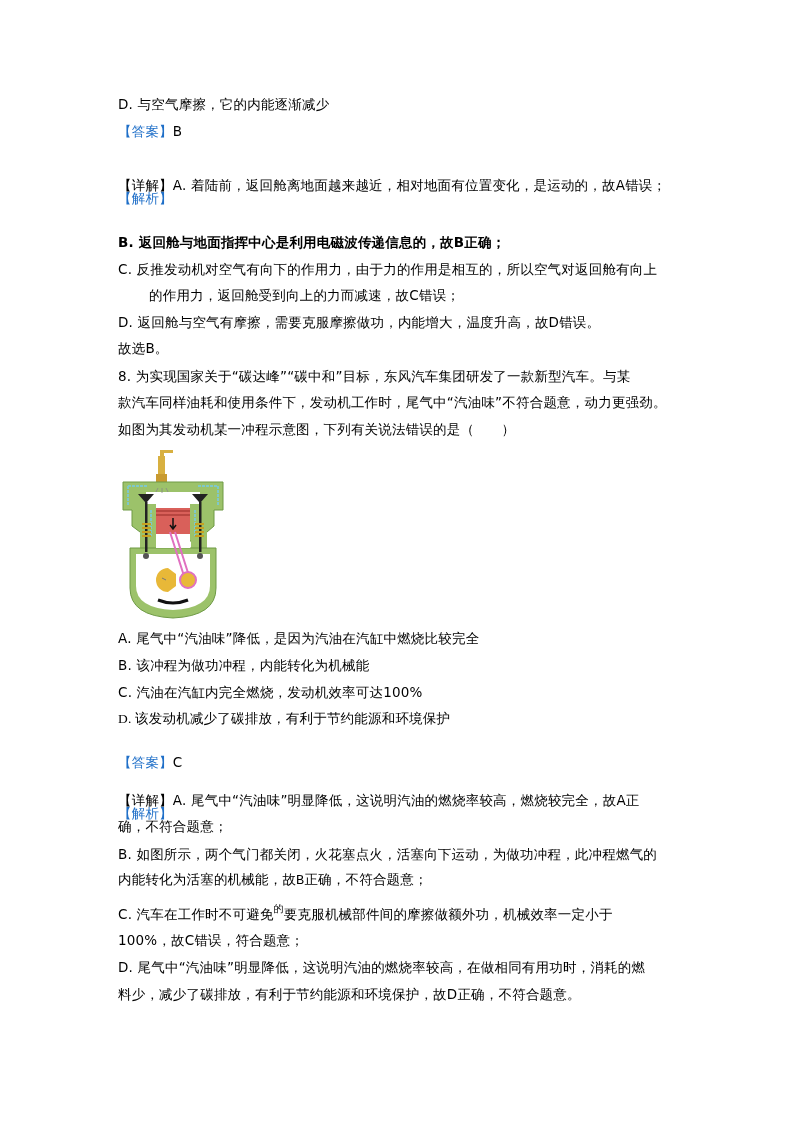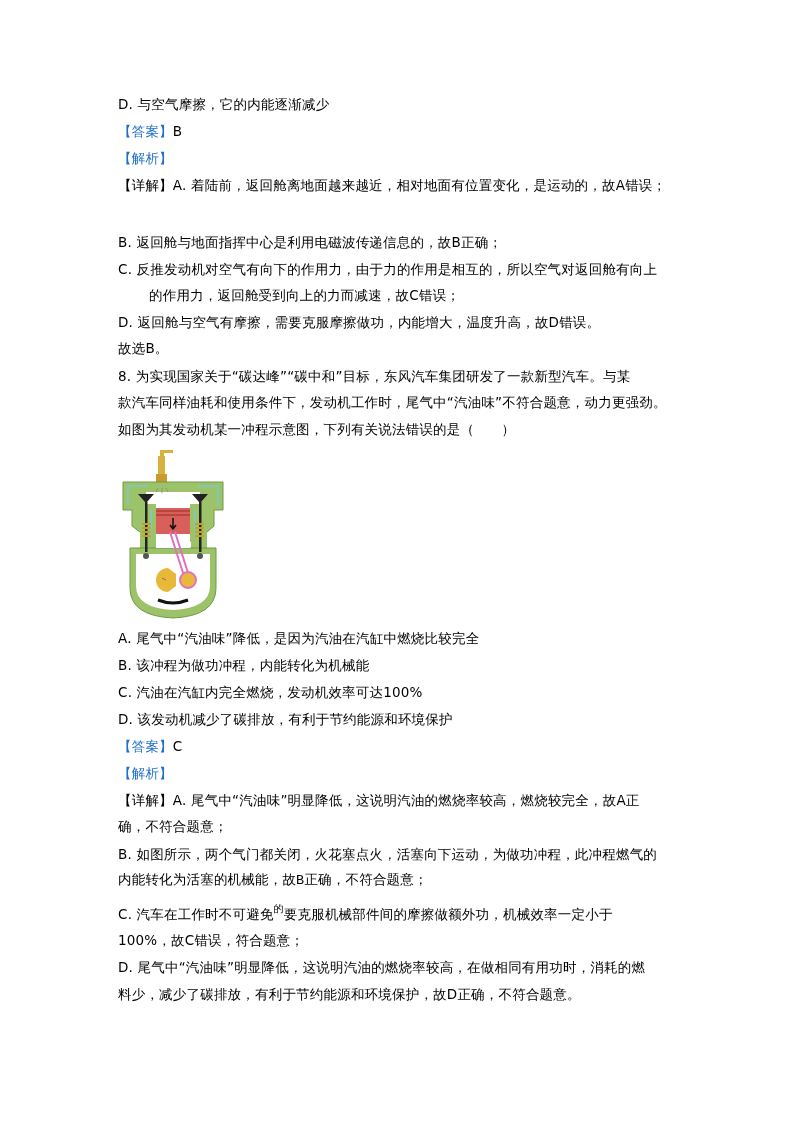--- a/index.html
+++ b/index.html
@@ -1,34 +1,34 @@
 <!DOCTYPE html>
 <html><head>
 <meta charset="utf-8">
 <style>
   html, body { margin: 0; padding: 0; background: #ffffff; }
   body { width: 794px; height: 1123px; position: relative; overflow: hidden;
          font-family: "DejaVu Sans", "Liberation Sans", sans-serif; color: #000; }
   .line { position: absolute; left: 118px; font-size: 13.5px; line-height: 18px; white-space: nowrap; letter-spacing: 0.2px; }
-  .blue { color: #1f6fc8; }
+  .blue { color: #1f6fc8; margin-top: 40px; }
   .sup { font-size: 10px; position: relative; top: -7px; }
   .figure { position: absolute; left: 118px; top: 448px; width: 110px; height: 172px; }
 </style>
 </head>
 <body>
 
 <div class="line" style="top:95px;">D. 与空气摩擦，它的内能逐渐减少</div>
 <div class="line" style="top:122px;">
   <span class="blue">【答案】</span><span>B</span>
 </div>
 <div class="line blue" style="top:149px;">【解析】</div>
 <div class="line" style="top:176px;">
   <span>【详解】</span><span>A. 着陆前，返回舱离地面越来越近，相对地面有位置变化，是运动的，故A错误；</span>
 </div>
-<div class="line" style="top:233px;">B. 返回舱与地面指挥中心是利用电磁波传递信息的，故B正确；</div>
+<div class="line" style="top:233px;font-weight:bold;">B. 返回舱与地面指挥中心是利用电磁波传递信息的，故B正确；</div>
 <div class="line" style="top:260px;">C. 反推发动机对空气有向下的作用力，由于力的作用是相互的，所以空气对返回舱有向上</div>
 <div class="line" style="top:286px;padding-left:31px;">的作用力，返回舱受到向上的力而减速，故C错误；</div>
 <div class="line" style="top:313px;">D. 返回舱与空气有摩擦，需要克服摩擦做功，内能增大，温度升高，故D错误。</div>
 <div class="line" style="top:339px;">故选B。</div>
 
 <div class="line" style="top:367px;">8. 为实现国家关于“碳达峰”“碳中和”目标，东风汽车集团研发了一款新型汽车。与某</div>
 <div class="line" style="top:393px;">款汽车同样油耗和使用条件下，发动机工作时，尾气中“汽油味”不符合题意，动力更强劲。</div>
 <div class="line" style="top:420px;">如图为其发动机某一冲程示意图，下列有关说法错误的是（　　）</div>
 
 <div class="figure">
@@ -87,23 +87,23 @@
       <path d="M44 130 L48 132" stroke="#777" stroke-width="1"></path>
     </g>
 
     <path d="M40 152 Q55 158 70 152" stroke="#111" stroke-width="3" fill="none"></path>
   </svg>
 </div>
 
 <div class="line" style="top:629px;">A. 尾气中“汽油味”降低，是因为汽油在汽缸中燃烧比较完全</div>
 <div class="line" style="top:656px;">B. 该冲程为做功冲程，内能转化为机械能</div>
 <div class="line" style="top:683px;">C. 汽油在汽缸内完全燃烧，发动机效率可达100%</div>
-<div class="line" style="top:710px;">D. 该发动机减少了碳排放，有利于节约能源和环境保护</div>
+<div class="line" style="top:710px;font-family:Liberation Serif, serif;">D. 该发动机减少了碳排放，有利于节约能源和环境保护</div>
 
-<div class="line" style="top:737px;">
+<div class="line" style="top:753px;">
   <span class="blue">【答案】</span><span>C</span>
 </div>
 <div class="line blue" style="top:764px;">【解析】</div>
 
 <div class="line" style="top:791px;">
   <span>【详解】</span><span>A. 尾气中“汽油味”明显降低，这说明汽油的燃烧率较高，燃烧较完全，故A正</span>
 </div>
 <div class="line" style="top:817px;text-align:right;">确，不符合题意；</div>
 <div class="line" style="top:845px;">B. 如图所示，两个气门都关闭，火花塞点火，活塞向下运动，为做功冲程，此冲程燃气的</div>
 <div class="line" style="top:872px;font-family:Liberation Mono, monospace;">内能转化为活塞的机械能，故B正确，不符合题意；</div>

